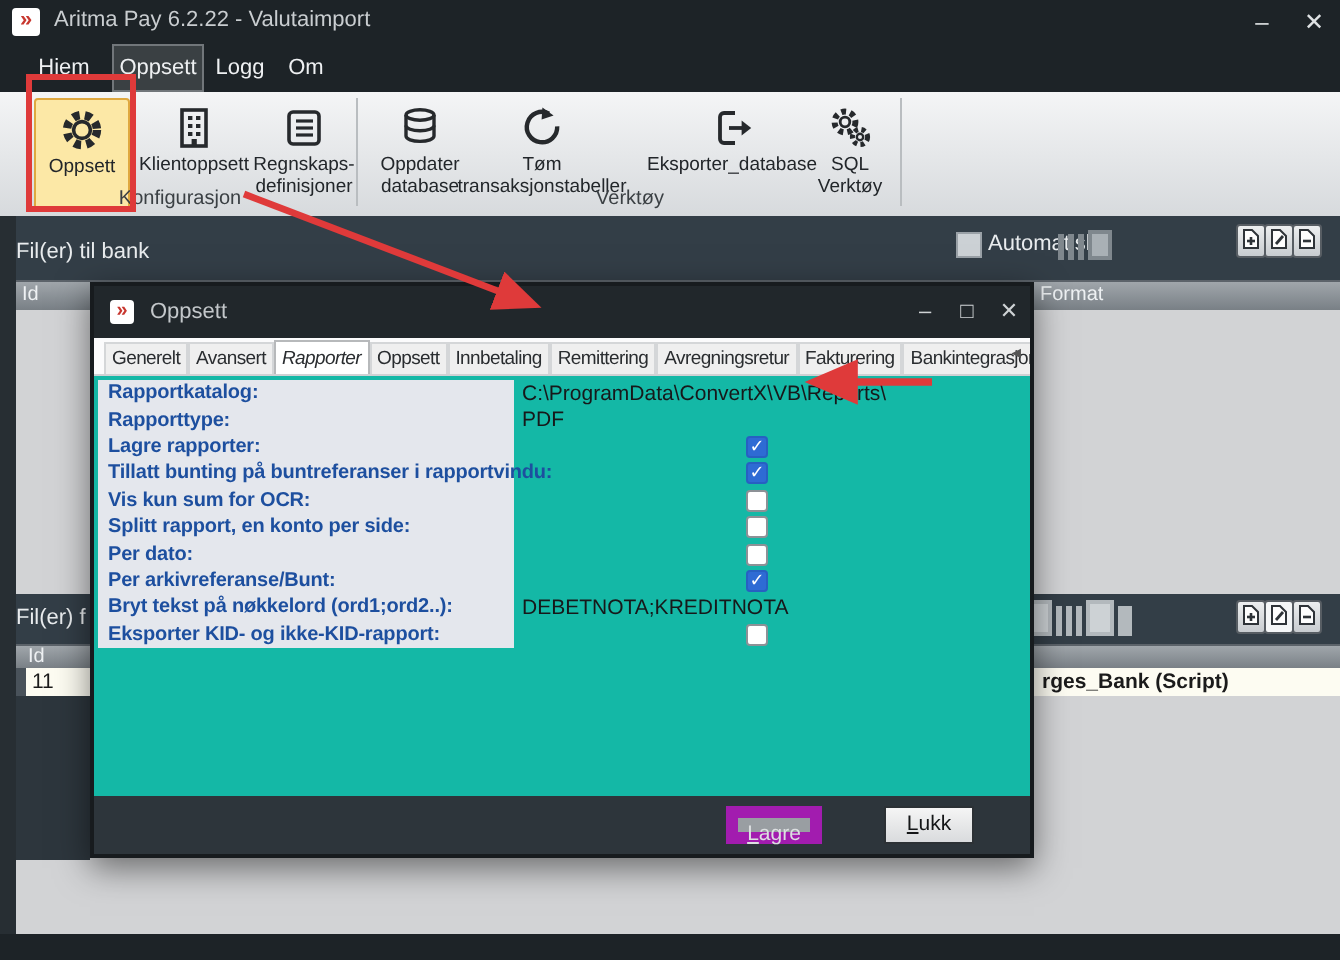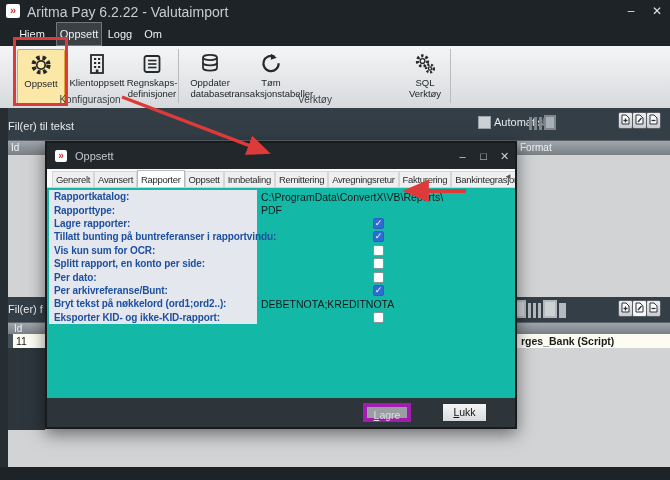--- a/index.html
+++ b/index.html
@@ -5,21 +5,21 @@
   html,body{margin:0;padding:0;background:#555;}
   .stage{position:relative;width:670px;height:480px;overflow:hidden;
          font-family:"Liberation Sans",sans-serif;background:#2d363d;
          -webkit-font-smoothing:antialiased;}
   .abs{position:absolute;}
 
   
   .titlebar{left:0;top:0;width:670px;height:22px;background:#1d2327;}
   .appicon{left:6px;top:4px;width:14px;height:14px;background:#fff;border-radius:2px;
            color:#c8372f;font-weight:bold;font-size:11px;line-height:13px;text-align:center;}
-  .wtitle{left:27px;top:4px;font-size:14px;color:#c9cdd0;}
+  .wtitle{left:27px;top:4px;font-size:11px;color:#c9cdd0;}
   .winbtn{top:0;width:26px;height:22px;color:#dfe2e4;font-size:12px;line-height:22px;text-align:center;}
 
   .tabstrip{left:0;top:22px;width:670px;height:24px;background:#1d2327;}
   .mtab{top:0;height:24px;line-height:24px;text-align:center;font-size:11px;color:#eef0f2;}
   .mtab.sel{background:#3a4043;box-shadow:inset 0 0 0 1px #71767a;}
 
   
   .ribbon{left:0;top:46px;width:670px;height:62px;
           background:linear-gradient(#f4f5f6,#d7dadd);border-bottom:1px solid #b4b8bb;}
   .rbtn{top:3px;height:54px;text-align:center;}
@@ -58,36 +58,36 @@
           box-shadow:0 5px 16px rgba(0,0,0,.5);display:flex;flex-direction:column;}
   .dtitle{height:26px;background:#21272b;display:flex;align-items:center;flex:none;}
   .dicon{width:12px;height:12px;background:#fff;border-radius:2px;margin:0 8px 0 8px;
          color:#c8372f;font-weight:bold;font-size:10px;line-height:11px;text-align:center;}
   .dtext{font-size:11px;color:#c3c7ca;flex:1;}
   .dbtn{width:21px;height:26px;line-height:26px;text-align:center;color:#cfd3d5;font-size:11px;}
   .dtabs{height:18px;background:#fbfbfc;border-bottom:1px solid #cfd1d4;display:flex;
          align-items:flex-end;padding-left:5px;flex:none;overflow:hidden;position:relative;}
   .dtab{font-size:9.5px;letter-spacing:-0.3px;color:#2a2d30;padding:2px 3px;border:1px solid #d4d6d8;
         border-bottom:none;background:#efefef;white-space:nowrap;}
-  .dtab.sel{background:#fff;border-color:#b7b9bb;padding-top:3px;}
+  .dtab.sel{background:#fff;border-color:#b7b9bb;padding-top:3px;font-style:italic;}
   .dscroll{position:absolute;right:3px;top:3px;font-size:8px;color:#555;}
   .dcontent{flex:1;position:relative;background:#14b8a6;}
   .drows{position:absolute;left:2px;top:2px;right:2px;}
   .drow{display:flex;height:13.4px;align-items:center;}
   .drow .dl{width:208px;flex:none;background:#e4e7ed;align-self:stretch;display:flex;align-items:center;
             padding-left:5px;box-sizing:border-box;font-size:10px;font-weight:bold;color:#1d4f9f;
             letter-spacing:-0.1px;white-space:nowrap;overflow:visible;}
   .drow .dv{font-size:10.5px;color:#17181a;padding-left:4px;white-space:nowrap;}
   .cb{width:11px;height:11px;box-sizing:border-box;border:1px solid #8d9196;background:#fff;
       border-radius:2px;margin-left:116px;font-size:9px;line-height:9px;text-align:center;color:#fff;}
   .cb.on{background:#2e6bd4;border-color:#2760c2;}
   .dfooter{height:29px;background:#2d353b;flex:none;display:flex;align-items:center;
            justify-content:flex-end;gap:31px;padding-right:28px;}
   .fbtn{height:19px;font-size:10.5px;text-align:center;line-height:17px;box-sizing:border-box;}
-  .fbtn.save{width:48px;background:#999ea2;border:4px solid #a21caf;color:#dcdfe1;}
+  .fbtn.save{width:48px;background:#999ea2;border:6px solid #a21caf;color:#dcdfe1;}
   .fbtn.close{width:45px;background:linear-gradient(#f5f5f5,#d9dbdd);border:1px solid #2c3135;color:#141617;}
   .fbtn::first-letter{text-decoration:underline;}
 
   
   .annrect{left:13px;top:37px;width:49px;height:63px;border:3px solid #df3a3a;z-index:40;}
   .annsvg{left:0;top:0;z-index:40;pointer-events:none;}
 </style>
 </head>
 <body>
 
@@ -160,40 +160,50 @@
       <span class="ric">
         <svg width="24" height="24" viewBox="0 0 24 24">
             <ellipse cx="12" cy="5.5" rx="7" ry="2.6" fill="none" stroke="#26292c" stroke-width="1.7"></ellipse>
             <path d="M5 5.5v10.5c0 1.5 3.1 2.7 7 2.7s7-1.2 7-2.7V5.5" fill="none" stroke="#26292c" stroke-width="1.7"></path>
             <path d="M5 10.7c0 1.5 3.1 2.7 7 2.7s7-1.2 7-2.7" fill="none" stroke="#26292c" stroke-width="1.7"></path>
           </svg>
       </span>
       <span class="rlb">Oppdater
 database</span>
     </div>
+    <div class="abs rbtn" style="left:330px;width:72px;">
+      <span class="ric">
+        <svg width="24" height="24" viewBox="0 0 24 24">
+            <path d="M13.5 4.5H8a2 2 0 0 0-2 2v11a2 2 0 0 0 2 2h5.5" fill="none" stroke="#26292c" stroke-width="1.9"></path>
+            <line x1="10.5" y1="12" x2="18" y2="12" stroke="#26292c" stroke-width="1.9"></line>
+            <polygon points="16.8,8.2 21.6,12 16.8,15.8" fill="#26292c"></polygon>
+          </svg>
+      </span>
+      <span class="rlb">Eksporter_database</span>
+    </div>
     <div class="abs rbtn" style="left:404px;width:42px;">
       <span class="ric">
         <svg width="24" height="24" viewBox="0 0 24 24">
             <circle cx="9.5" cy="9" r="5.2" fill="none" stroke="#26292c" stroke-width="3" stroke-dasharray="2.4 2.1"></circle>
             <circle cx="9.5" cy="9" r="2.4" fill="none" stroke="#26292c" stroke-width="1.4"></circle>
             <circle cx="17" cy="16.5" r="3.8" fill="none" stroke="#26292c" stroke-width="2.5" stroke-dasharray="2 1.7"></circle>
             <circle cx="17" cy="16.5" r="1.6" fill="none" stroke="#26292c" stroke-width="1.2"></circle>
           </svg>
       </span>
       <span class="rlb">SQL
 Verktøy</span>
     </div>
     <div class="abs rsep" style="left:450px;"></div>
 
     <div class="abs glabel" style="left:10px;width:160px;">Konfigurasjon</div>
     <div class="abs glabel" style="left:181px;width:268px;">Verktøy</div>
   </div>
 
   <div class="abs secbar" style="top:108px;height:32px;">
-    <div class="abs sectext" style="left:8px;top:12px;">Fil(er) til tekst</div>
+    <div class="abs sectext" style="left:8px;top:12px;">Fil(er) til bank</div>
     <div class="abs autochk" style="left:478px;top:8px;"></div>
     <div class="abs sectext" style="left:494px;top:8px;">Automatisk</div>
     <div class="abs artifact" style="left:529px;top:6px;height:16px;">
       <span class="abar" style="height:13px;"></span>
         <span class="abar" style="height:13px;"></span>
         <span class="abar" style="height:13px;"></span>
       <span class="adoc" style="width:8px;height:11px;"></span>
     </div>
     <div class="abs filebtn" style="left:618px;top:4px;">
       <svg width="9" height="11" viewBox="0 0 9 11">

